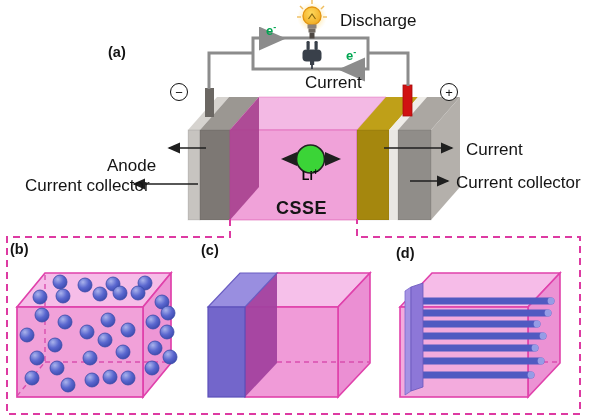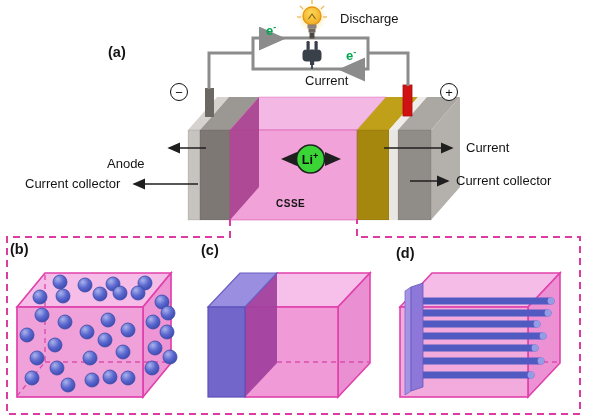--- a/index.html
+++ b/index.html
@@ -1,26 +1,26 @@
 <!DOCTYPE html>
 <html><head>
 <meta charset="utf-8">
 <style>
   html,body { margin:0; padding:0; background:#ffffff; }
   #stage {
     position:relative; width:600px; height:418px; overflow:hidden;
     background:#ffffff; font-family:"Liberation Sans", sans-serif;
   }
   #fig-svg { position:absolute; left:0; top:0; }
-  .lbl { position:absolute; color:#141414; font-size:13px; white-space:nowrap; z-index:5; }
+  .lbl { position:absolute; color:#141414; font-size:17px; white-space:nowrap; z-index:5; }
   .panel-lbl { font-weight:bold; font-size:14.5px; }
   .green-e { color:#00a651; font-weight:bold; font-size:13px; }
   .green-e sup, .ion-lbl sup { font-size:9px; }
-  .csse-lbl { font-weight:bold; font-size:10px; letter-spacing:0.5px; color:#151515; }
-  .ion-lbl { font-weight:bold; font-size:12.5px; width:30px; text-align:center; color:#0a0a0a; }
+  .csse-lbl { font-weight:bold; font-size:18px; letter-spacing:0.5px; color:#151515; }
+  .ion-lbl { font-weight:bold; font-size:12.5px; width:30px; text-align:center; color:#0a0a0a;margin-top:16px; }
   .term-symbol {
     position:absolute; width:16px; height:16px; border:1.7px solid #111;
     border-radius:50%; background:#fff; display:flex; align-items:center;
     justify-content:center; font-size:13px; line-height:1; color:#111; z-index:5;
   }
 </style>
 </head>
 <body>
 
 <div id="stage">

